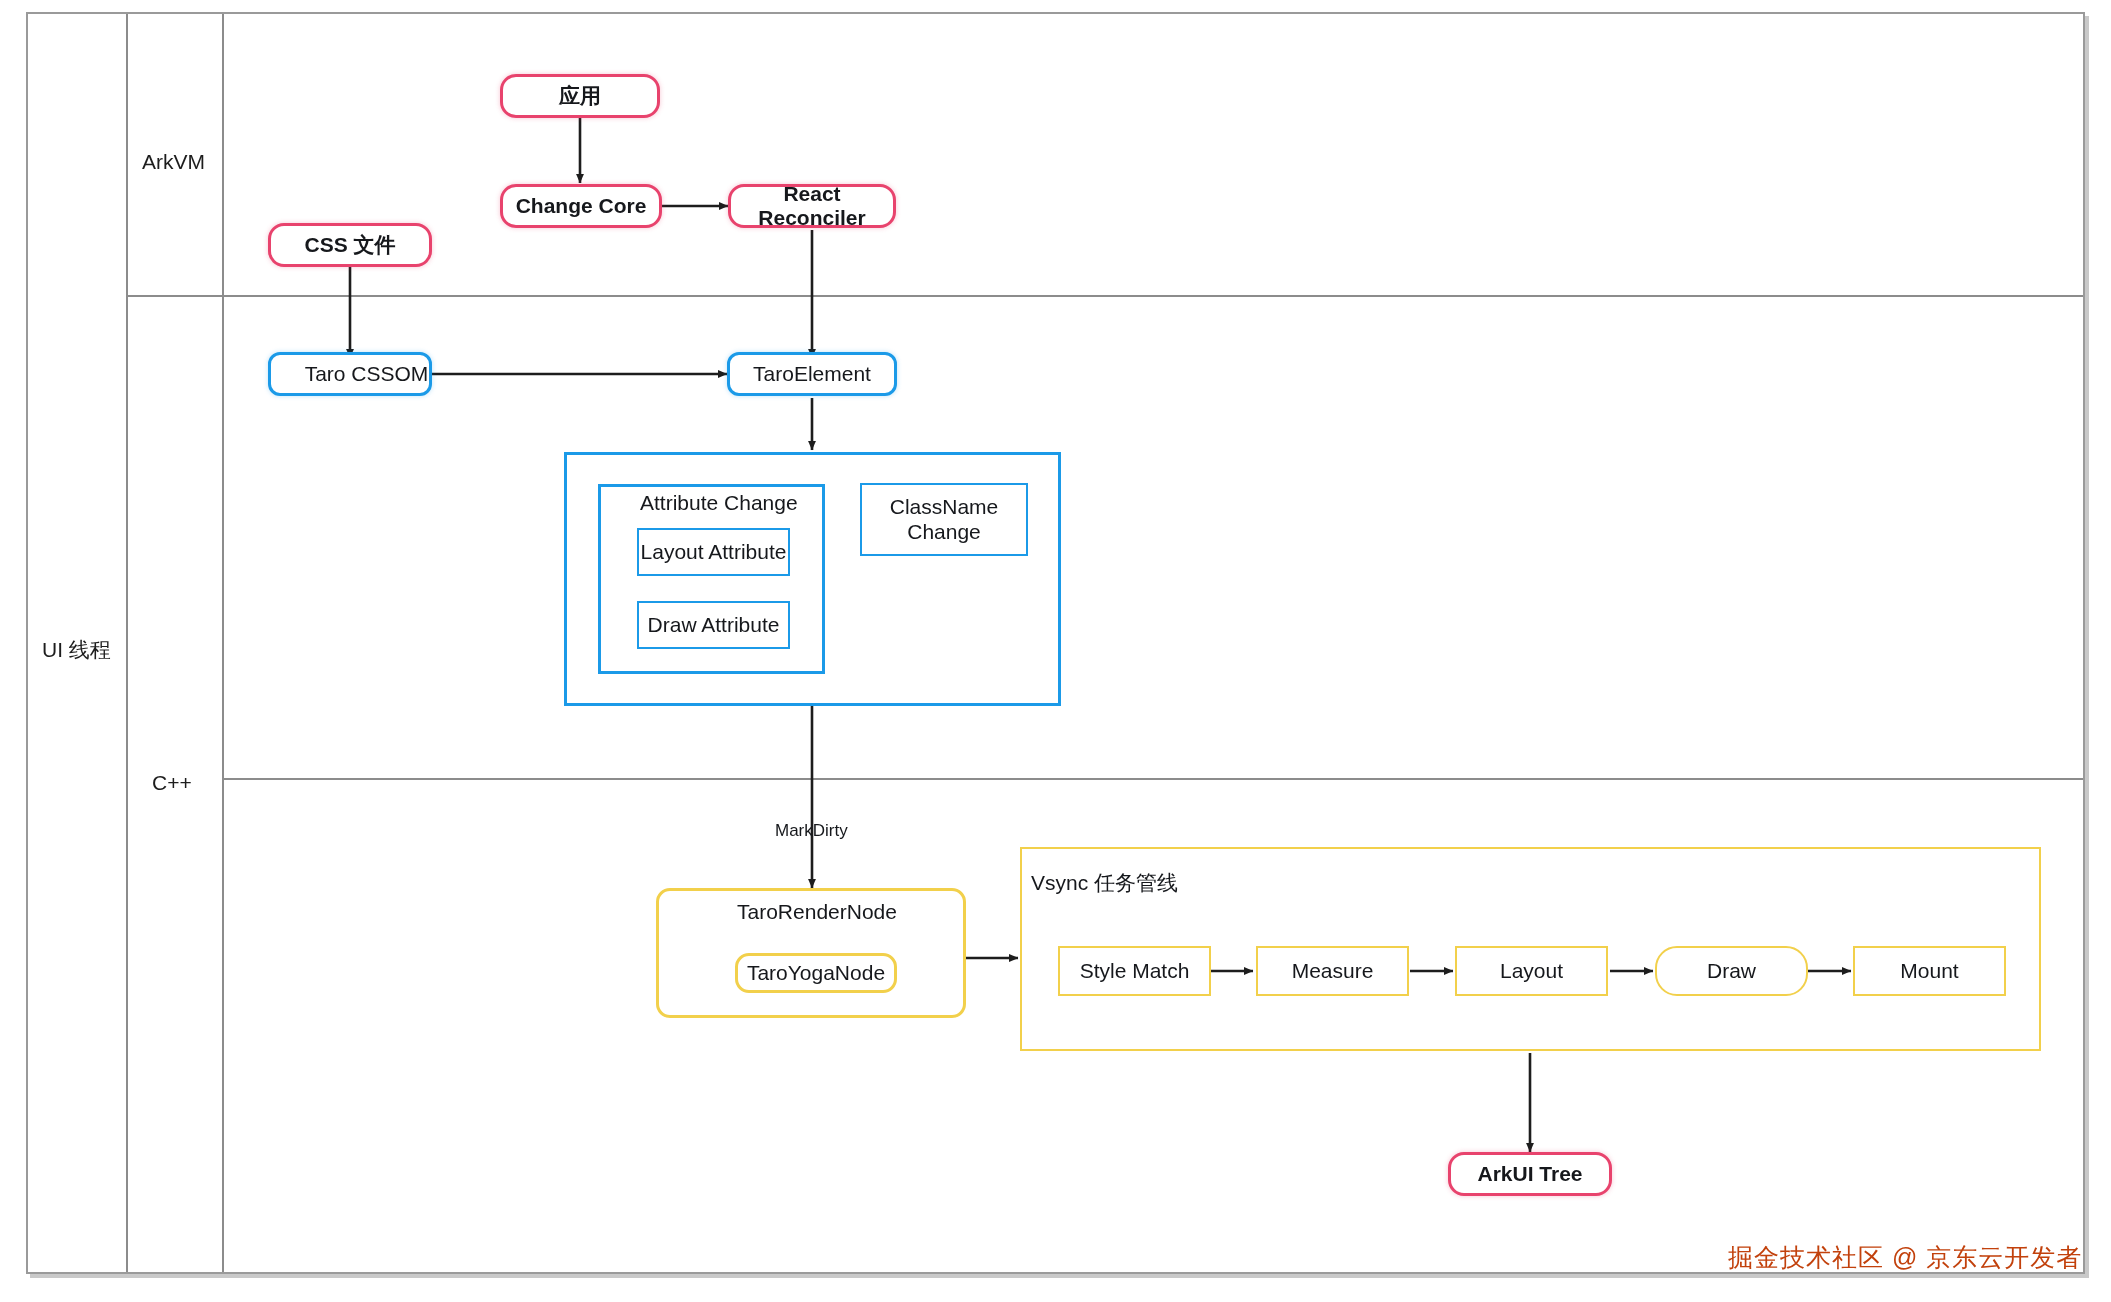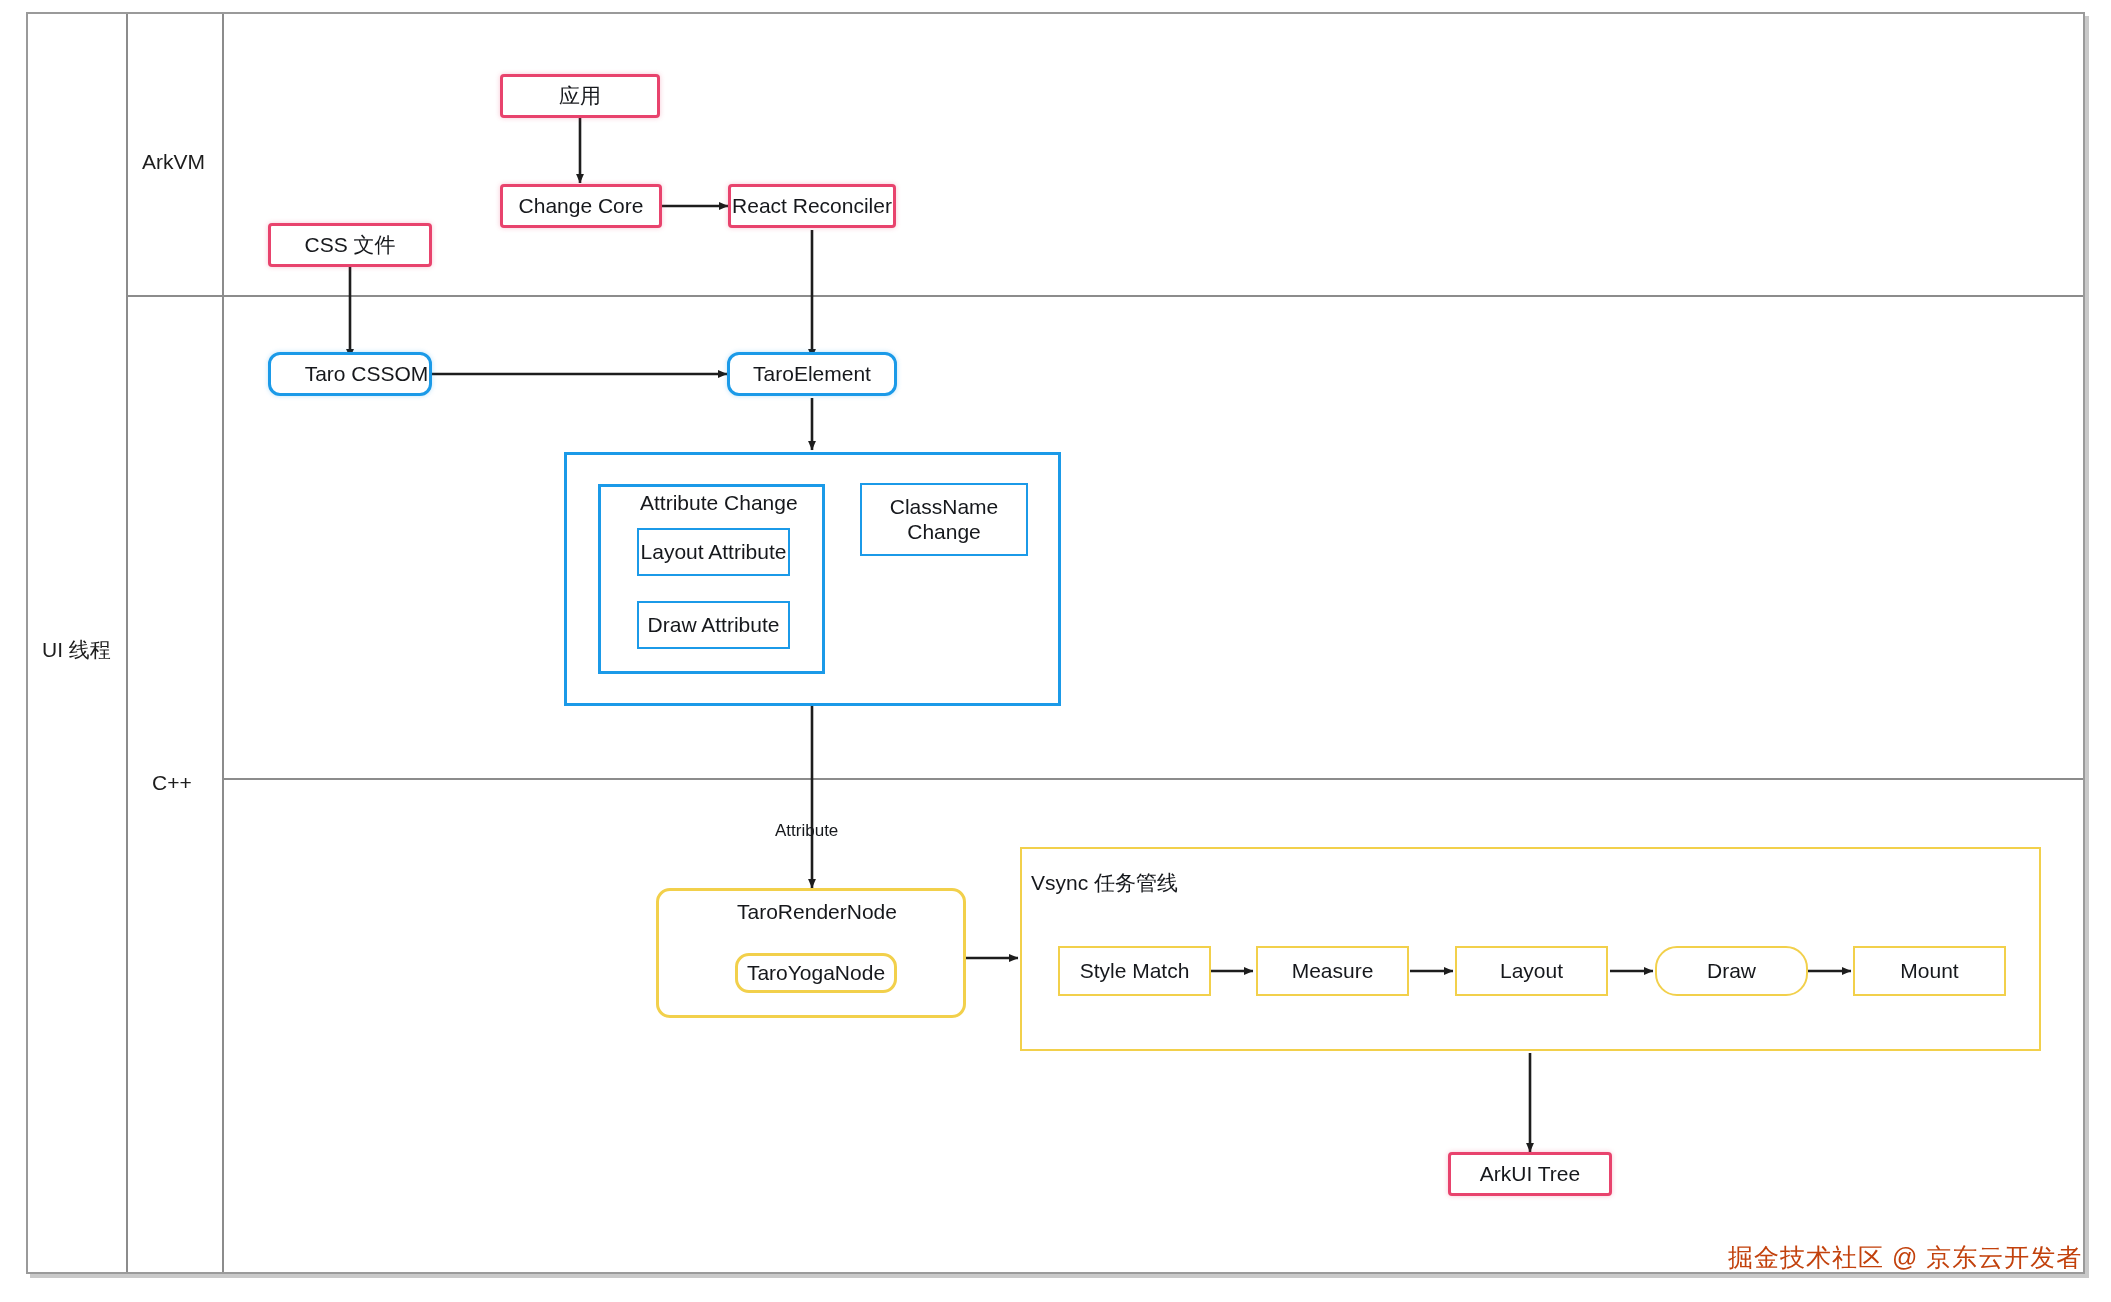--- a/index.html
+++ b/index.html
@@ -13,21 +13,21 @@
   
   .rule{position:absolute;background:#8c8c8c;}
   .v-rule{width:2px;}
   .h-rule{height:2px;}
 
   .lane-label{position:absolute;font-size:21px;color:#1d1d1d;white-space:nowrap;}
 
   
   .node{position:absolute;box-sizing:border-box;display:flex;align-items:center;justify-content:center;
         font-size:21px;color:#16181c;background:#ffffff;text-align:center;line-height:1.15;}
-  .pill{border-radius:4px;border:3px solid #e8436d;box-shadow:0 0 5px rgba(232,67,109,.30);}
+  .pill{border-radius:16px;border:3px solid #e8436d;box-shadow:0 0 5px rgba(232,67,109,.30);font-weight:bold;}
   .pill-blue{border-radius:12px;border:3px solid #1b9ae8;box-shadow:0 0 5px rgba(27,154,232,.28);}
   .pill-yellow{border-radius:14px;border:3px solid #f2d04b;}
   .rect-blue{border:3px solid #1b9ae8;}
   .rect-blue-thin{border:2px solid #1b9ae8;}
   .rect-yellow{border:2.5px solid #f2d04b;}
   .group-yellow{border:2.5px solid #f2d04b;}
 
   .group{position:absolute;box-sizing:border-box;background:transparent;}
   .group-title{position:absolute;font-size:21px;color:#16181c;white-space:nowrap;}
 
@@ -97,21 +97,21 @@
 
   <div class="group rect-blue" style="left:564px;top:452px;width:497px;height:254px;"></div>
 
   <div class="group rect-blue" style="left:598px;top:484px;width:227px;height:190px;"></div>
   <div class="group-title" style="left:640px;top:491px;">Attribute Change</div>
   <div class="node rect-blue-thin" style="left:637px;top:528px;width:153px;height:48px;">Layout Attribute</div>
   <div class="node rect-blue-thin" style="left:637px;top:601px;width:153px;height:48px;">Draw Attribute</div>
 
   <div class="node rect-blue-thin" style="left:860px;top:483px;width:168px;height:73px;">ClassName Change</div>
 
-  <div class="edge-label" style="left:775px;top:821px;">Attribute</div>
+  <div class="edge-label" style="left:775px;top:821px;">MarkDirty</div>
 
   <div class="group pill-yellow" style="left:656px;top:888px;width:310px;height:130px;"></div>
   <div class="group-title" style="left:737px;top:900px;">TaroRenderNode</div>
   <div class="node pill-yellow" style="left:735px;top:953px;width:162px;height:40px;">TaroYogaNode</div>
 
   <div class="group group-yellow" style="left:1020px;top:847px;width:1021px;height:204px;"></div>
   <div class="group-title" style="left:1031px;top:869px;">Vsync 任务管线</div>
 
   <div class="node rect-yellow" style="left:1058px;top:946px;width:153px;height:50px;">Style Match</div>
   <div class="node rect-yellow" style="left:1256px;top:946px;width:153px;height:50px;">Measure</div>

